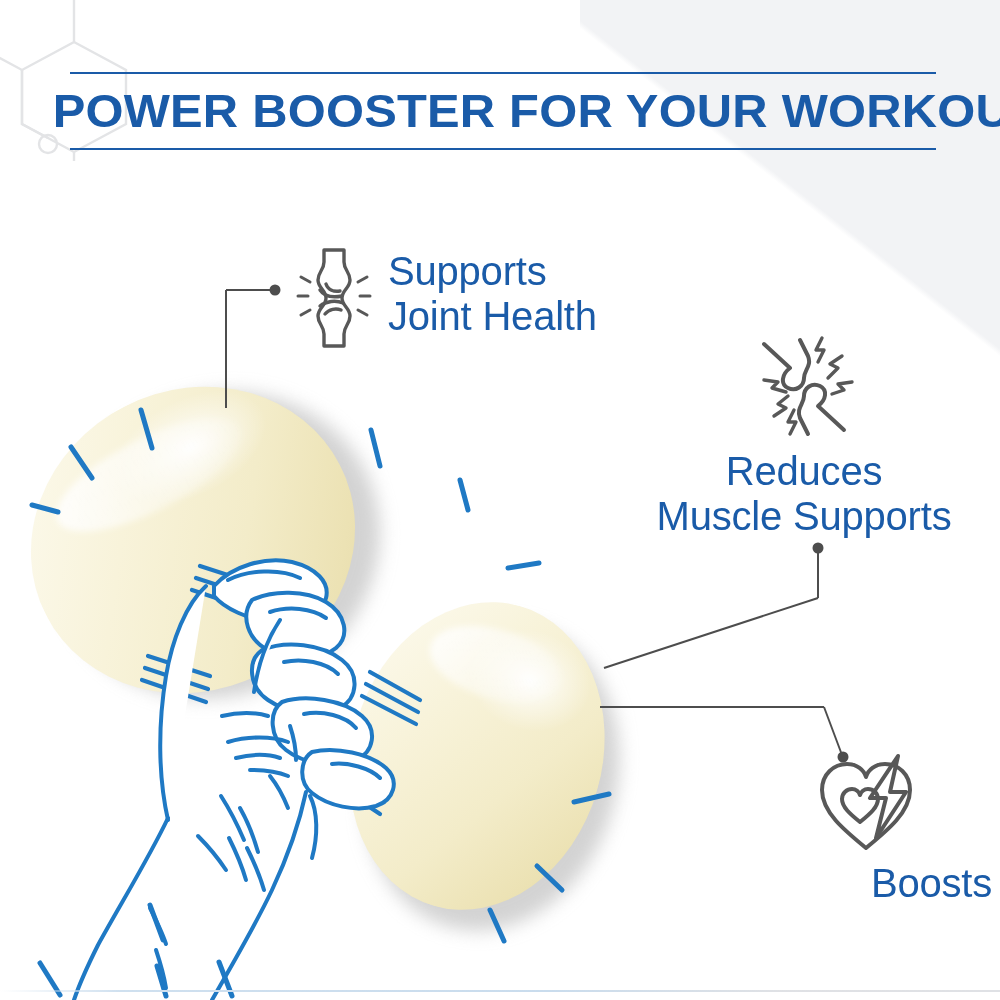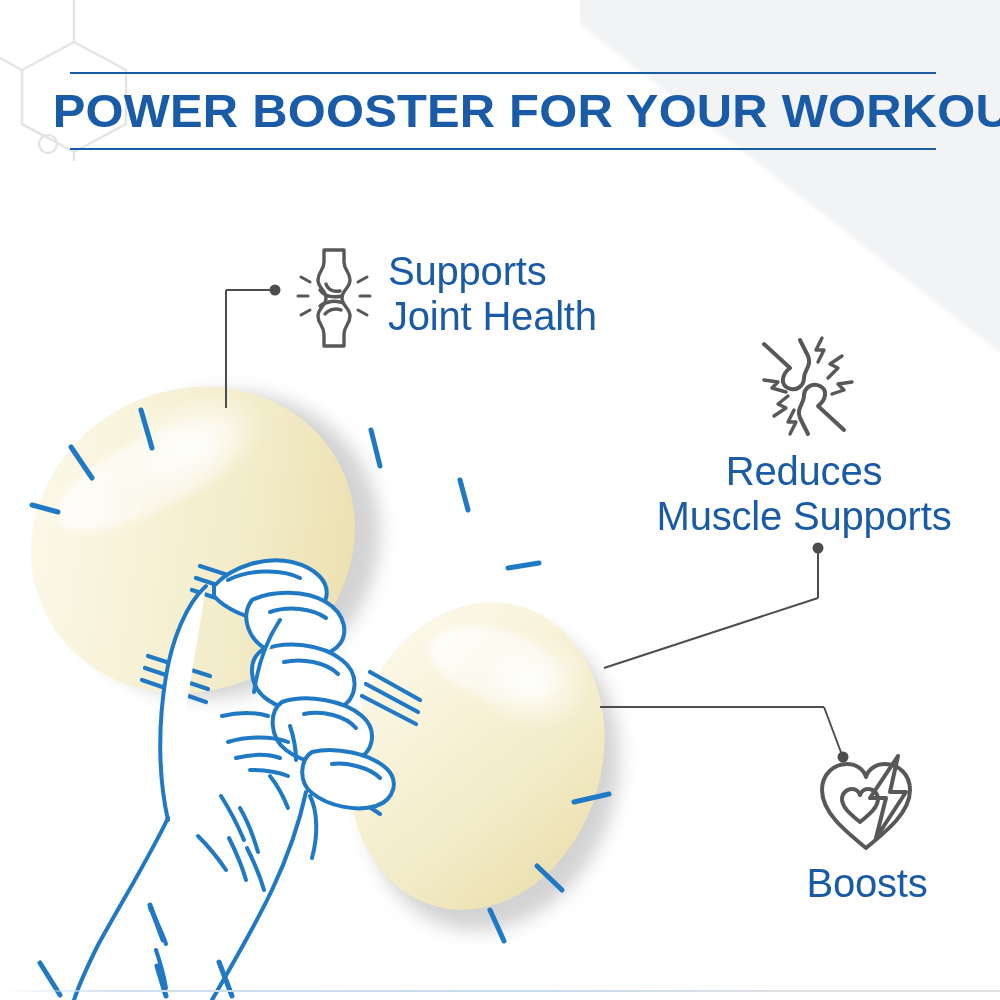--- a/index.html
+++ b/index.html
@@ -76,21 +76,21 @@
   .feature{ position:absolute; }
   .feature .label{
     color:#1a5ba8; font-weight:400; font-size:40px; line-height:39px;
     letter-spacing:-.2px; white-space:nowrap;
   }
   #feature-joint{ left:296px; top:246px; display:flex; align-items:flex-start; gap:14px; }
   #feature-joint .label{ padding-top:6px; }
   #feature-muscle{ left:628px; top:330px; width:352px; text-align:center; }
   #feature-muscle .label{ margin-top:6px; }
   #feature-heart{ left:742px; top:752px; width:250px; text-align:center; }
-  #feature-heart .label{ margin-top:4px; }
+  #feature-heart .label{ margin-top:4px;text-align:right; }
   .icon-wrap{ display:block; }
   #feature-muscle .icon-wrap, #feature-heart .icon-wrap{ margin:0 auto; }
 </style>
 </head>
 <body>
 
 <div id="stage">
 
   <div class="corner-wash"></div>
 

